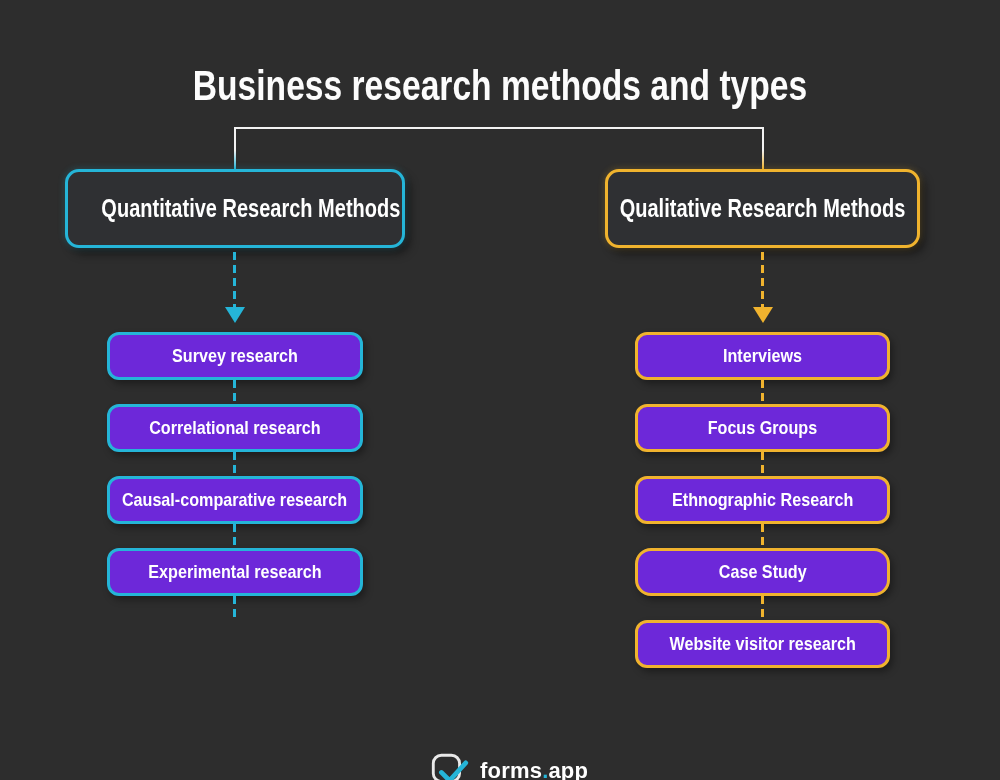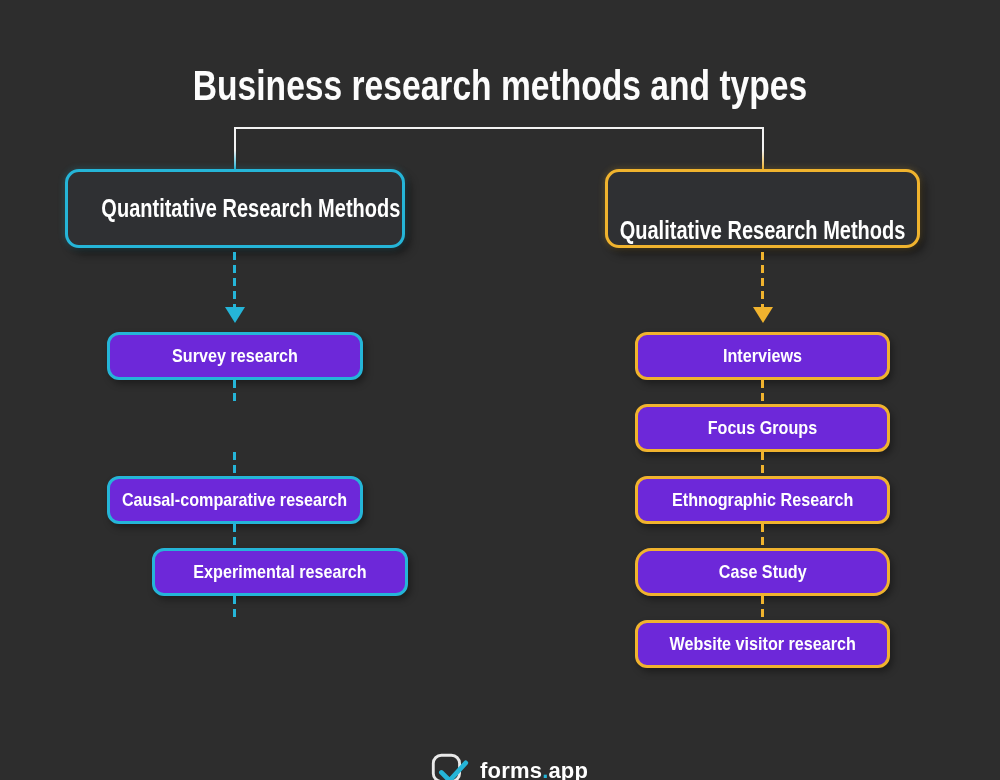--- a/index.html
+++ b/index.html
@@ -34,21 +34,20 @@
     display:flex; align-items:center; justify-content:center;
     color:#ffffff; font-size:25px; font-weight:700;
   }
   .branch-box.cyan{
     border-color:#25b5d8;
     box-shadow:0 0 7px rgba(37,181,216,.28), 5px 6px 10px rgba(0,0,0,.45);
   }
   .branch-box.yellow{
     border-color:#f0b32e;
     box-shadow:0 0 7px rgba(240,179,46,.28), 5px 6px 10px rgba(0,0,0,.45);
-    align-items:flex-end;
   }
 
   
   .dash-v{ position:absolute; width:3px; }
   .dash-v.cyan  { background:repeating-linear-gradient(to bottom,#25b5d8 0 8px,transparent 8px 13px); }
   .dash-v.yellow{ background:repeating-linear-gradient(to bottom,#f0b32e 0 8px,transparent 8px 13px); }
   .arrow-head{
     position:absolute; width:0; height:0;
     border-left:10px solid transparent; border-right:10px solid transparent;
   }
@@ -105,28 +104,31 @@
   <div>
     <div class="dash-v yellow" style="left:761px; top:252px; height:55px;"></div>
     <div class="arrow-head yellow" style="left:753px; top:307px;"></div>
   </div>
 
   <div class="method-box cyan" style="top:332px;">
     <span class="squeeze85">Survey research</span>
   </div>
   <div class="dash-v cyan" style="left:233px; top:380px; height:24px;"></div>
 
+  <div class="method-box cyan" style="top:404px;">
+    <span class="squeeze85">Correlational research</span>
+  </div>
   <div class="dash-v cyan" style="left:233px; top:452px; height:24px;"></div>
 
   <div class="method-box cyan" style="top:476px;">
     <span class="squeeze85">Causal-comparative research</span>
   </div>
   <div class="dash-v cyan" style="left:233px; top:524px; height:24px;"></div>
 
-  <div class="method-box cyan" style="top:548px;margin-left:45px;">
+  <div class="method-box cyan" style="top:548px;">
     <span class="squeeze85">Experimental research</span>
   </div>
   <div class="dash-v cyan" style="left:233px; top:596px; height:24px;"></div>
 
 
   <div class="method-box yellow" style="top:332px;">
     <span class="squeeze85">Interviews</span>
   </div>
   <div class="dash-v yellow" style="left:761px; top:380px; height:24px;"></div>
 

